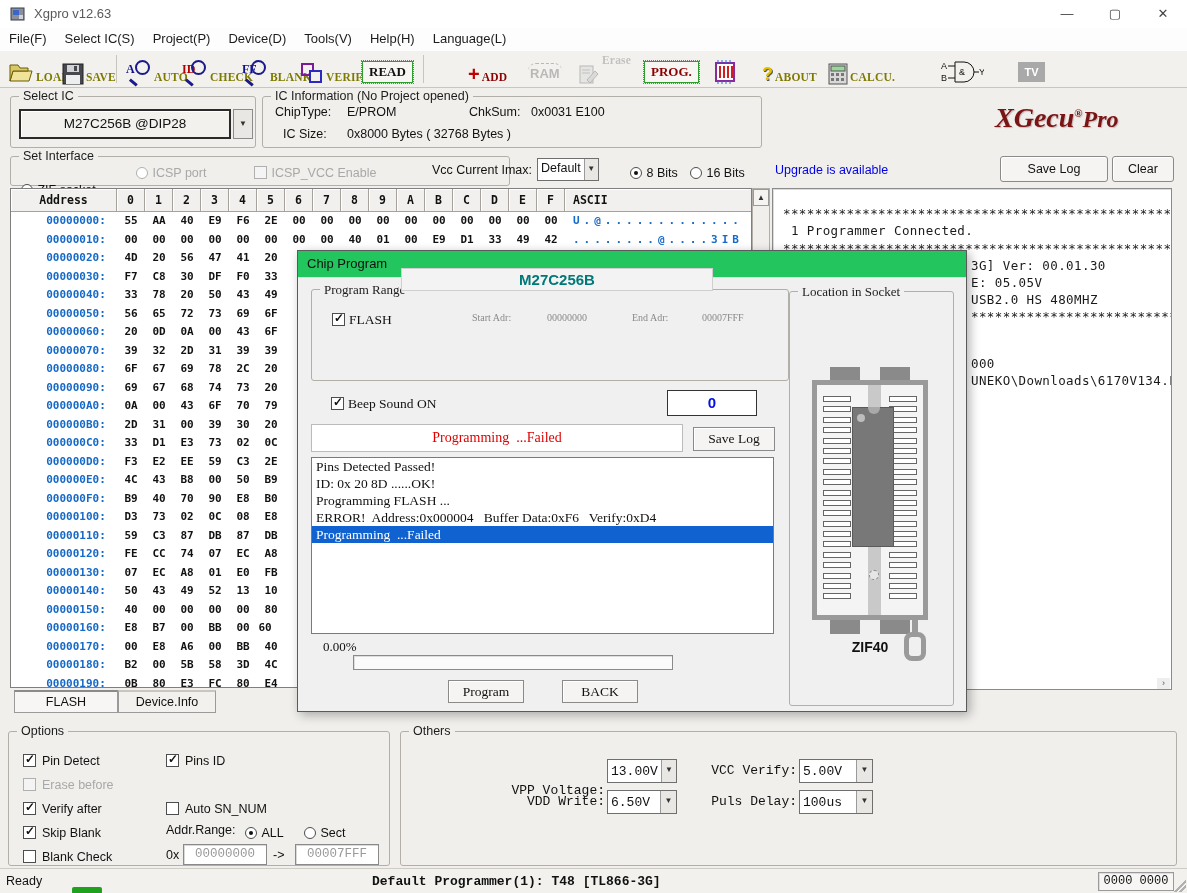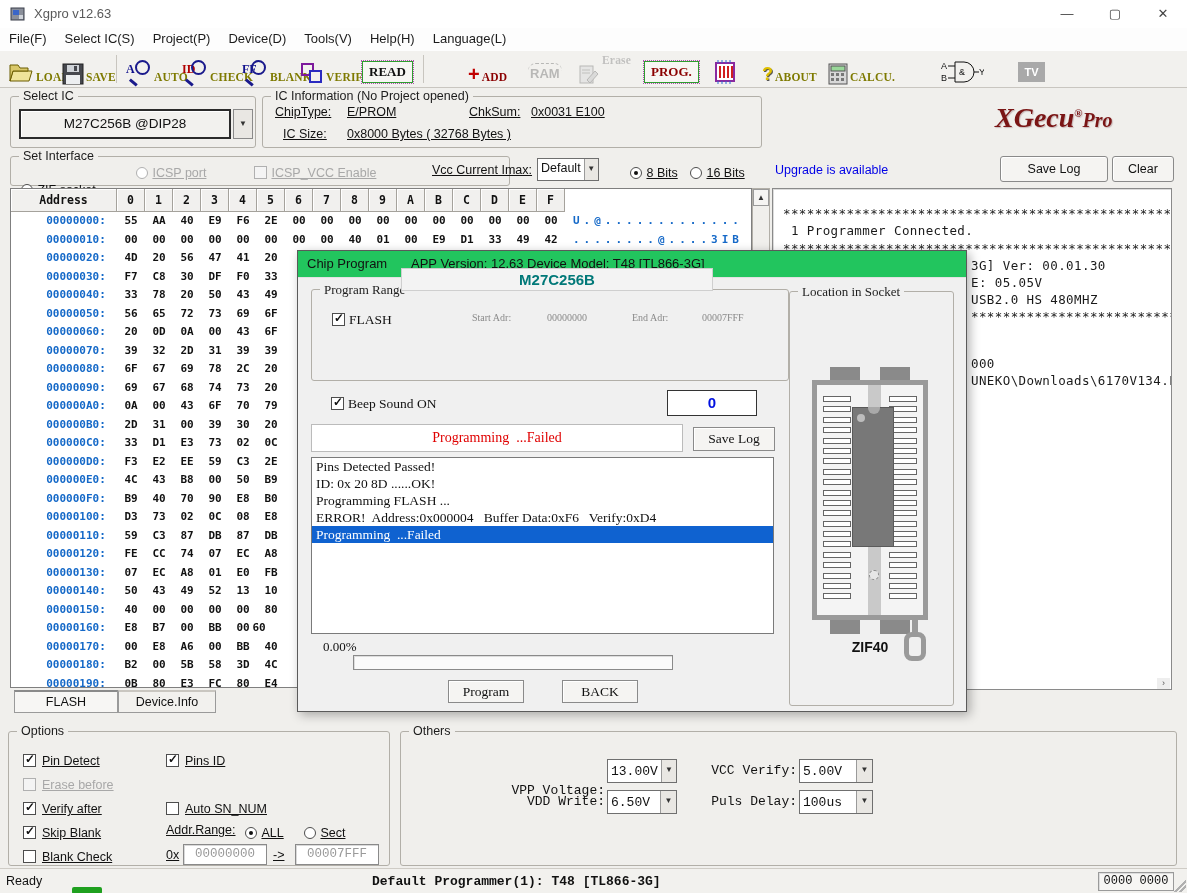--- a/index.html
+++ b/index.html
@@ -42,21 +42,21 @@
   .group > .glabel { position:absolute; top:-8px; left:8px; background:#f0efec; padding:0 4px; font-size:12.5px; color:#1c1c1c; }
 
   
   .btn { background:#f5f4f2; border:1px solid #8a8a8a; border-radius:3px; box-shadow:inset 1px 1px 0 #fff; font-size:12.5px; color:#111; text-align:center; }
   .cb { display:inline-block; width:13px; height:13px; background:#fff; border:1px solid #4d4d4d; position:relative; vertical-align:-2px; }
   .cb.checked::after { content:"✓"; position:absolute; left:1px; top:-3px; font-size:12px; font-weight:bold; color:#111; }
   .cb.disabled { border-color:#b0b0b0; background:#f4f4f4; }
   .rb { display:inline-block; width:12px; height:12px; background:#fff; border:1px solid #4d4d4d; border-radius:50%; position:relative; vertical-align:-2px; }
   .rb.sel::after { content:""; position:absolute; left:3px; top:3px; width:4px; height:4px; border-radius:50%; background:#111; }
   .rb.disabled { border-color:#b0b0b0; }
-  .wlabel { font-size:12.5px; color:#111;text-decoration:underline; }
+  .wlabel { font-size:12.5px; color:#111; }
   .wlabel.dis { color:#a8a8a8; }
   .combo { position:absolute; background:#fff; border:1px solid #6f6f6f; display:flex; }
   .combo .cval { flex:1; font-size:12.5px; padding:2px 3px; color:#111; white-space:pre; }
   .combo .cbtn { width:16px; background:#e9e7e3; border-left:1px solid #9a9a9a; text-align:center; font-size:8px; color:#333; line-height:20px; }
   .tbox { position:absolute; background:#fff; border:1px solid #8a8a8a; box-shadow:inset 1px 1px 0 #d9d9d9; text-align:center; font-family:"Liberation Mono", monospace; font-size:12.5px; color:#9a9a9a; }
 
   
   #hexgrid { position:absolute; left:10px; top:188px; width:742px; height:500px; background:#fff; border:1px solid #7f7f7f; overflow:hidden; font-family:"DejaVu Sans Mono", monospace; }
   .hrow { position:relative; height:23px; }
   .hcell { position:absolute; top:0; height:23px; background:#f1f0ee; border-right:1px solid #a5a29c; border-bottom:1px solid #a5a29c; box-shadow:inset 1px 1px 0 #fff; font-weight:bold; font-size:11.5px; color:#111; text-align:center; line-height:22px; }
@@ -260,21 +260,21 @@
   <span class="glabel">IC Information (No Project opened)</span>
   <span class="abs wlabel" style="left:12px; top:8px;">ChipType:</span>
   <span class="abs wlabel" style="left:84px; top:8px;">E/PROM</span>
   <span class="abs wlabel" style="left:206px; top:8px;">ChkSum:</span>
   <span class="abs wlabel" style="left:268px; top:8px;">0x0031 E100</span>
   <span class="abs wlabel" style="left:20px; top:30px;">IC Size:</span>
   <span class="abs wlabel" style="left:84px; top:30px;">0x8000 Bytes ( 32768 Bytes )</span>
 </div>
 
 <div class="abs" style="left:995px; top:102px; width:180px; height:40px; font-family:'Liberation Serif',serif; font-style:italic; font-weight:bold; color:#7a1515; text-shadow:1px 1px 1px #c8b8b8;">
-  <span style="font-size:28px;">XGecu</span><span style="font-size:11px; vertical-align:10px;">®</span><span style="font-size:20px;">Pro</span>
+  <span style="font-size:28px;">XGecu</span><span style="font-size:11px; vertical-align:10px;">®</span><span style="font-size:24px;">Pro</span>
 </div>
 
 <div class="group" style="left:10px; top:156px; width:500px; height:30px;">
   <span class="glabel">Set Interface</span>
   <span class="abs" style="left:10px; top:6px;margin-top:17px;"><span class="rb sel"></span> <span class="wlabel">ZIF socket</span></span>
   <span class="abs" style="left:125px; top:6px;"><span class="rb disabled"></span> <span class="wlabel dis">ICSP port</span></span>
   <span class="abs" style="left:243px; top:6px;"><span class="cb disabled"></span> <span class="wlabel dis">ICSP_VCC Enable</span></span>
 </div>
 <span class="abs wlabel" style="left:432px; top:163px;">Vcc Current Imax:</span>
 <div class="combo" style="left:537px; top:158px; width:62px; height:23px;">
@@ -299,20 +299,21 @@
       <div class="hcell" style="left: 274px; width: 28px;">6</div>
       <div class="hcell" style="left: 302px; width: 28px;">7</div>
       <div class="hcell" style="left: 330px; width: 28px;">8</div>
       <div class="hcell" style="left: 358px; width: 28px;">9</div>
       <div class="hcell" style="left: 386px; width: 28px;">A</div>
       <div class="hcell" style="left: 414px; width: 28px;">B</div>
       <div class="hcell" style="left: 442px; width: 28px;">C</div>
       <div class="hcell" style="left: 470px; width: 28px;">D</div>
       <div class="hcell" style="left: 498px; width: 28px;">E</div>
       <div class="hcell" style="left: 526px; width: 28px;">F</div>
+      <div class="hcell" style="left: 554px; width: 188px; text-align: left; padding-left: 8px;">ASCII</div>
     </div>
     <div class="drow">
       <span class="addr">00000000:</span>
       <span class="byte" style="left: 106px;">55</span>
       <span class="byte" style="left: 134px;">AA</span>
       <span class="byte" style="left: 162px;">40</span>
       <span class="byte" style="left: 190px;">E9</span>
       <span class="byte" style="left: 218px;">F6</span>
       <span class="byte" style="left: 246px;">2E</span>
       <span class="byte" style="left: 274px;">00</span>
@@ -527,21 +528,21 @@
       <span class="byte" style="left: 218px;">00</span>
       <span class="byte" style="left: 246px;">80</span>
     </div>
     <div class="drow">
       <span class="addr">00000160:</span>
       <span class="byte" style="left: 106px;">E8</span>
       <span class="byte" style="left: 134px;">B7</span>
       <span class="byte" style="left: 162px;">00</span>
       <span class="byte" style="left: 190px;">BB</span>
       <span class="byte" style="left: 218px;">00</span>
-      <span class="byte" style="left: 234px;">60</span>
+      <span class="byte" style="left: 240px;">60</span>
     </div>
     <div class="drow">
       <span class="addr">00000170:</span>
       <span class="byte" style="left: 106px;">00</span>
       <span class="byte" style="left: 134px;">E8</span>
       <span class="byte" style="left: 162px;">A6</span>
       <span class="byte" style="left: 190px;">00</span>
       <span class="byte" style="left: 218px;">BB</span>
       <span class="byte" style="left: 246px;">40</span>
     </div>
@@ -636,21 +637,20 @@
   <span class="abs" style="left:6px; top:5px; font-size:12.5px; color:#111;">Ready</span>
   <span class="abs mono pre" style="left:372px; top:5px; font-weight:bold; font-size:13px; color:#111;">Default Programmer(1): T48 [TL866-3G]</span>
   <div id="sb-right" class="pre">0000 0000</div>
   <div id="grip"></div>
   <div class="abs" style="left:72px; top:18px; width:30px; height:7px; background:#1fa01f; border-radius:2px;"></div>
 </div>
 
 <div id="dialog">
   <div id="dlg-title">
     <span class="t1">Chip Program</span>
-    <span class="t2">APP Version: 12.63 Device Model: T48 [TL866-3G]</span>
   </div>
 
   <div class="group" style="left:13px; top:38px; width:478px; height:92px;">
     <span class="glabel">Program Range</span>
     <span class="abs" style="left:20px; top:20px;"><span class="cb checked"></span> <span style="font-size:13.5px;color:#111;">FLASH</span></span>
     <span class="abs dlg-gray" style="left:160px; top:22px;">Start Adr:</span>
     <span class="abs dlg-gray" style="left:235px; top:22px;">00000000</span>
     <span class="abs dlg-gray" style="left:320px; top:22px;">End Adr:</span>
     <span class="abs dlg-gray" style="left:390px; top:22px;">00007FFF</span>
   </div>

